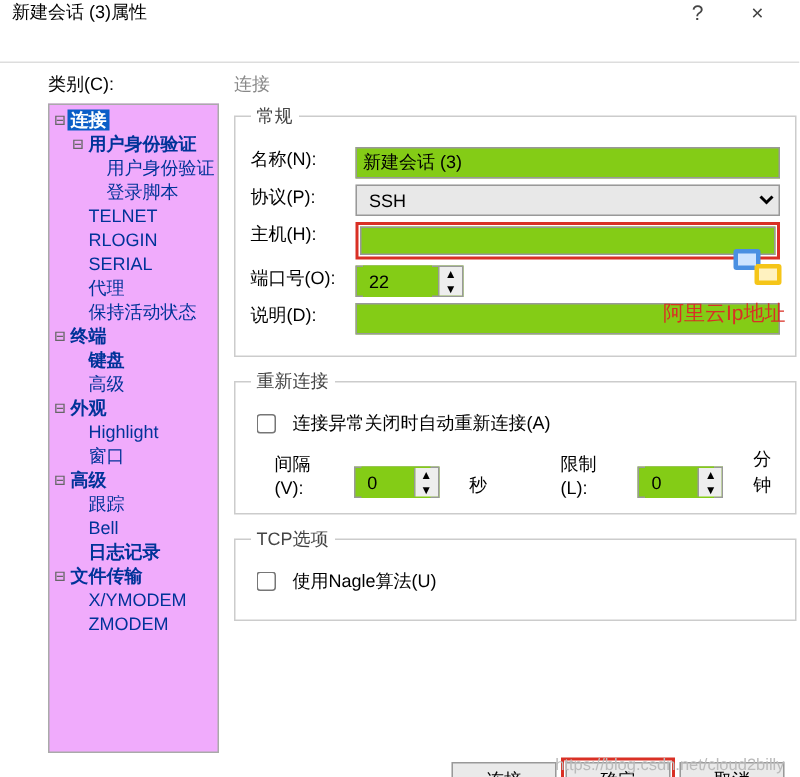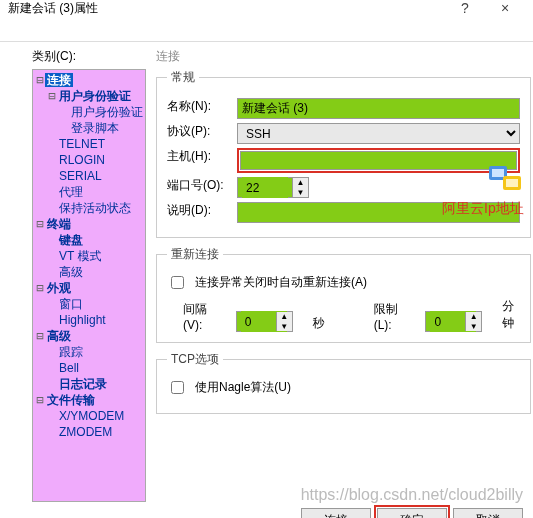--- a/index.html
+++ b/index.html
@@ -32,21 +32,21 @@
 .spin .arrows { position: absolute; right: 0; top: 0; width: 16px; height: 100%; display: flex; flex-direction: column; border-left: 1px solid #999; }
 .spin .arr { flex: 1; font-size: 8px; text-align: center; line-height: 9px; background: #eee; cursor: pointer; }
 .host-wrap { border: 2px solid #d93025; padding: 1px; }
 .annotation { position: absolute; color: #d93025; font-size: 14px; left: 442px; top: 200px; }
 .icon-stack { position: absolute; right: 22px; top: 118px; }
 .dlg-buttons { display: flex; justify-content: flex-end; gap: 6px; padding: 6px 10px 0 0; }
 .dlg-buttons button { width: 70px; height: 24px; border: 1px solid #999; background: #eaeaea; cursor: pointer; }
 .ok-hl { outline: 2px solid #d93025; outline-offset: 1px; }
 .chk { display: flex; align-items: center; gap: 8px; margin: 2px 0 6px 0; }
 .sub-row { display: flex; align-items: flex-end; gap: 20px; margin: 4px 0 0 16px; }
-.watermark { position: absolute; bottom: 14px; right: 10px; color: #bbb; font-size: 16px; pointer-events: none; }
+.watermark { position: absolute; bottom: 2px; right: 10px; color: #bbb; font-size: 11px; pointer-events: none; }
 </style>
 </head>
 <body>
 
 <div class="titlebar">
   <span class="title">新建会话 (3)属性</span>
   <span class="btn">?</span>
   <span class="btn">×</span>
 </div>
 
@@ -61,26 +61,25 @@
                   <li><span class="tw"></span><span class="lbl">登录脚本</span></li>
                 </ul></li>
               <li><span class="tw"></span><span class="lbl">TELNET</span></li>
               <li><span class="tw"></span><span class="lbl">RLOGIN</span></li>
               <li><span class="tw"></span><span class="lbl">SERIAL</span></li>
               <li><span class="tw"></span><span class="lbl">代理</span></li>
               <li><span class="tw"></span><span class="lbl">保持活动状态</span></li>
             </ul></li>
           <li><span class="tw">⊟</span><span class="lbl bold">终端</span><ul>
               <li><span class="tw"></span><span class="lbl bold">键盘</span></li>
-              <li><span class="tw"></span><span class="lbl">VT 模式</span></li>
               <li><span class="tw"></span><span class="lbl">高级</span></li>
             </ul></li>
           <li><span class="tw">⊟</span><span class="lbl bold">外观</span><ul>
+              <li><span class="tw"></span><span class="lbl">Highlight</span></li>
               <li><span class="tw"></span><span class="lbl">窗口</span></li>
-              <li><span class="tw"></span><span class="lbl">Highlight</span></li>
             </ul></li>
           <li><span class="tw">⊟</span><span class="lbl bold">高级</span><ul>
               <li><span class="tw"></span><span class="lbl">跟踪</span></li>
               <li><span class="tw"></span><span class="lbl">Bell</span></li>
               <li><span class="tw"></span><span class="lbl bold">日志记录</span></li>
             </ul></li>
           <li><span class="tw">⊟</span><span class="lbl bold">文件传输</span><ul>
               <li><span class="tw"></span><span class="lbl">X/YMODEM</span></li>
               <li><span class="tw"></span><span class="lbl">ZMODEM</span></li>
             </ul></li>

